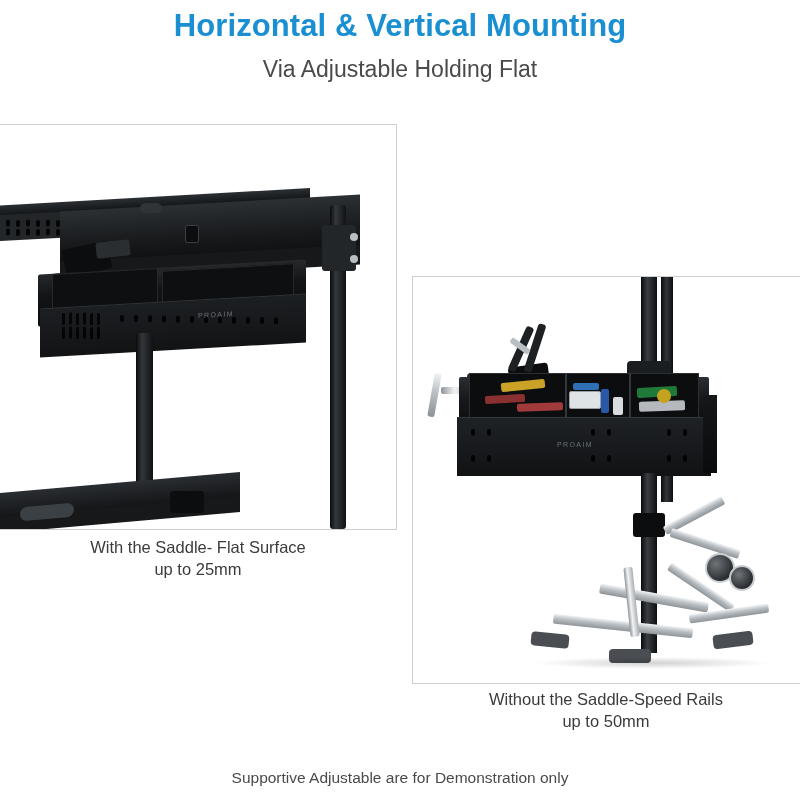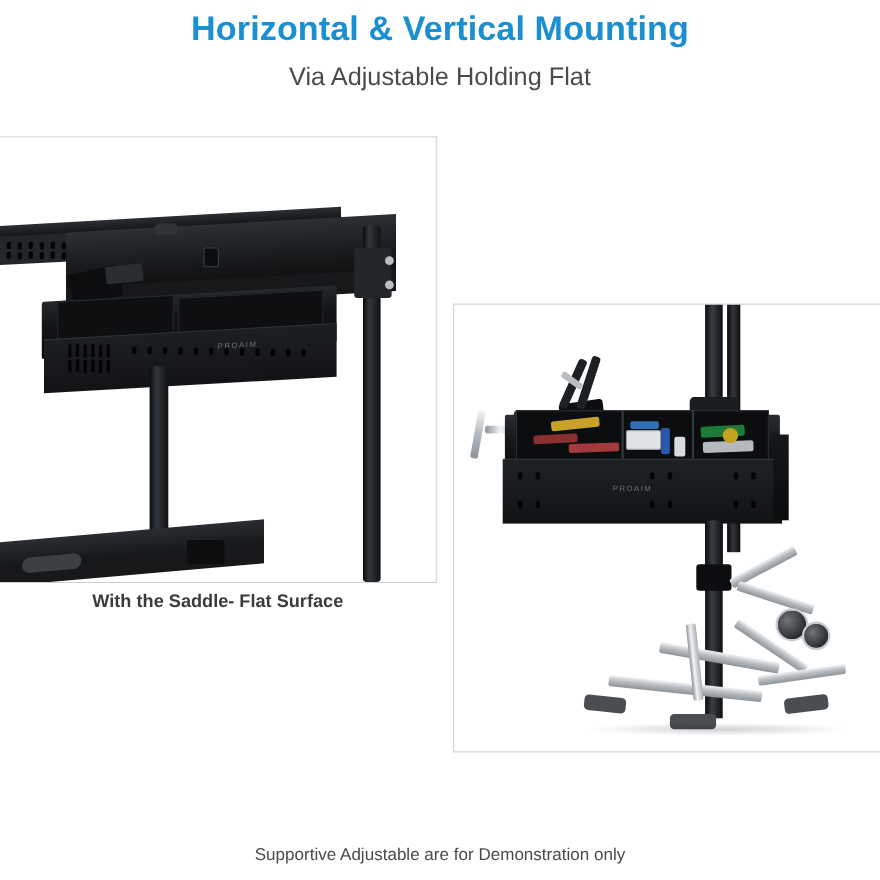--- a/index.html
+++ b/index.html
@@ -66,21 +66,20 @@
     position: absolute;
     font-size: 16.5px;
     line-height: 22px;
     color: #3b3b3b;
     text-align: center;
   }
   .caption-left {
     left: 0px;
     top: 536px;
     width: 396px;
-    font-weight: bold;
   }
   .caption-right {
     left: 412px;
     top: 688px;
     width: 388px;
   }
   .footnote {
     position: absolute;
     left: 0;
     top: 769px;
@@ -253,20 +252,21 @@
 
     <div class="blk2" style="left:-10px; top:358px; width:250px; height:34px; transform:skewY(-5deg); background:linear-gradient(180deg,#2a2d31 0%,#141618 70%);"></div>
     <div class="blk" style="left:-10px; top:382px; width:250px; height:16px; transform:skewY(-5deg);"></div>
     <div class="blk3" style="left:20px; top:380px; width:54px; height:14px; border-radius:7px; transform:skewY(-5deg); background:#3b4044;"></div>
     <div class="blk3" style="left:170px; top:366px; width:34px; height:22px; border-radius:3px;"></div>
   </div>
 </div>
 
 <div class="caption caption-left">
   <div>With the Saddle- Flat Surface</div>
+  <div>up to 25mm</div>
 </div>
 
 <div class="panel panel-right">
   <div class="scene">
 
     <div class="blk" style="left:228px; top:-5px; width:16px; height:250px; background:linear-gradient(90deg,#0a0b0c,#3a3e42 40%,#0d0f10);"></div>
     <div class="blk" style="left:248px; top:-5px; width:12px; height:230px; background:linear-gradient(90deg,#0a0b0c,#32363a 45%,#0d0f10);"></div>
 
     <div class="blk3" style="left:214px; top:84px; width:44px; height:38px; border-radius:4px; background:#1b1e21;"></div>
 
@@ -331,15 +331,17 @@
 
     <div class="gry" style="left:118px; top:356px; width:38px; height:14px; border-radius:4px; transform:rotate(6deg); background:#4a4e52;"></div>
     <div class="gry" style="left:196px; top:372px; width:42px; height:14px; border-radius:4px; background:#4a4e52;"></div>
     <div class="gry" style="left:300px; top:356px; width:40px; height:14px; border-radius:4px; transform:rotate(-7deg); background:#4a4e52;"></div>
 
     <div style="position:absolute; left:120px; top:380px; width:240px; height:12px; background:radial-gradient(ellipse at center, rgba(0,0,0,.18), rgba(0,0,0,0) 70%);"></div>
   </div>
 </div>
 
 <div class="caption caption-right">
+  <div>Without the Saddle-Speed Rails</div>
+  <div>up to 50mm</div>
 </div>
 
 <div class="footnote">Supportive Adjustable are for Demonstration only</div>
 
 </body></html>

